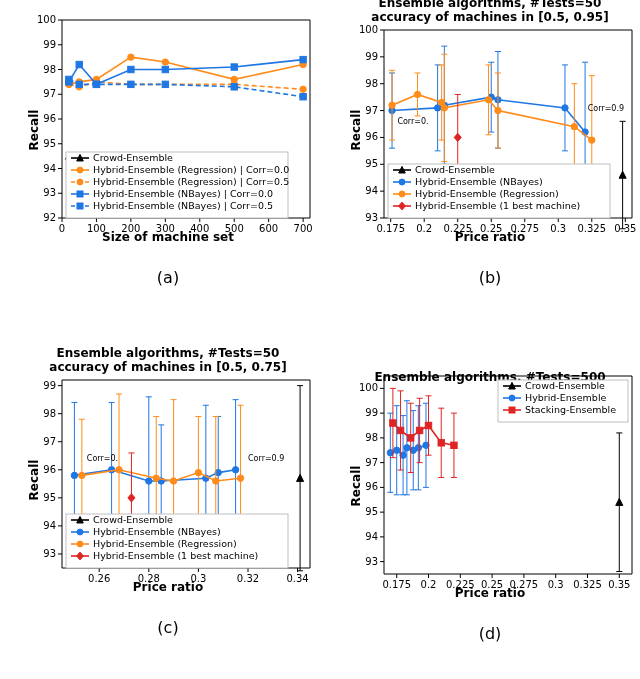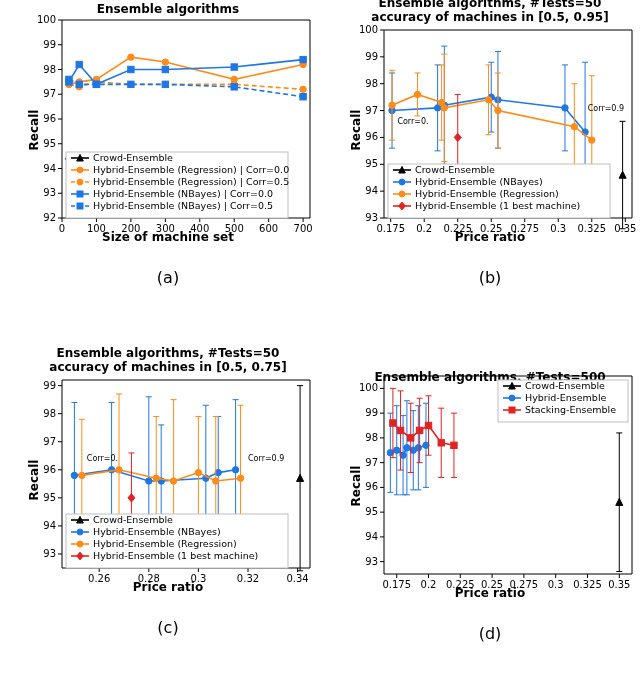--- a/index.html
+++ b/index.html
@@ -21,21 +21,20 @@
   .ticklbl{font-size:10px;fill:#000;}
   .legend-box{fill:#fff;stroke:#bfbfbf;stroke-width:1;}
   .legend-txt{font-size:9.5px;fill:#000;}
   .ann{font-size:8px;fill:#000;}
 </style>
 </head>
 <body>
 <div class="page">
 
 <div class="panel a">
-  <div class="title" style="top:2px;">Ensemble algorithms</div>
   <div class="ylabel">Recall</div>
   <svg width="300" height="250">
         <line x1="44" y1="20" x2="44" y2="218" stroke="#000" stroke-width="1"></line>
         <line x1="292" y1="20" x2="292" y2="218" stroke="#000" stroke-width="1"></line>
         <line x1="44" y1="20" x2="292" y2="20" stroke="#000" stroke-width="1"></line>
         <line x1="44" y1="218" x2="292" y2="218" stroke="#000" stroke-width="1"></line>
         <line x1="44" y1="218" x2="44" y2="222" stroke="#000" stroke-width="1"></line>
         <text x="44" y="232" class="ticklbl" text-anchor="middle">0</text>
         <line x1="78.44444444444444" y1="218" x2="78.44444444444444" y2="222" stroke="#000" stroke-width="1"></line>
         <text x="78.44444444444444" y="232" class="ticklbl" text-anchor="middle">100</text>

